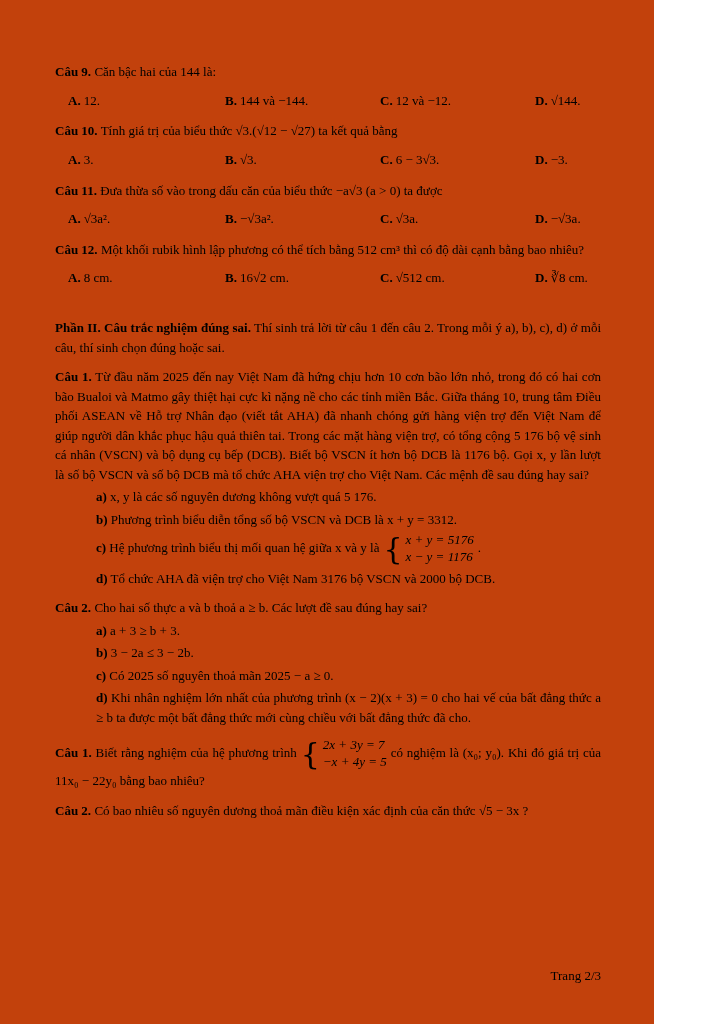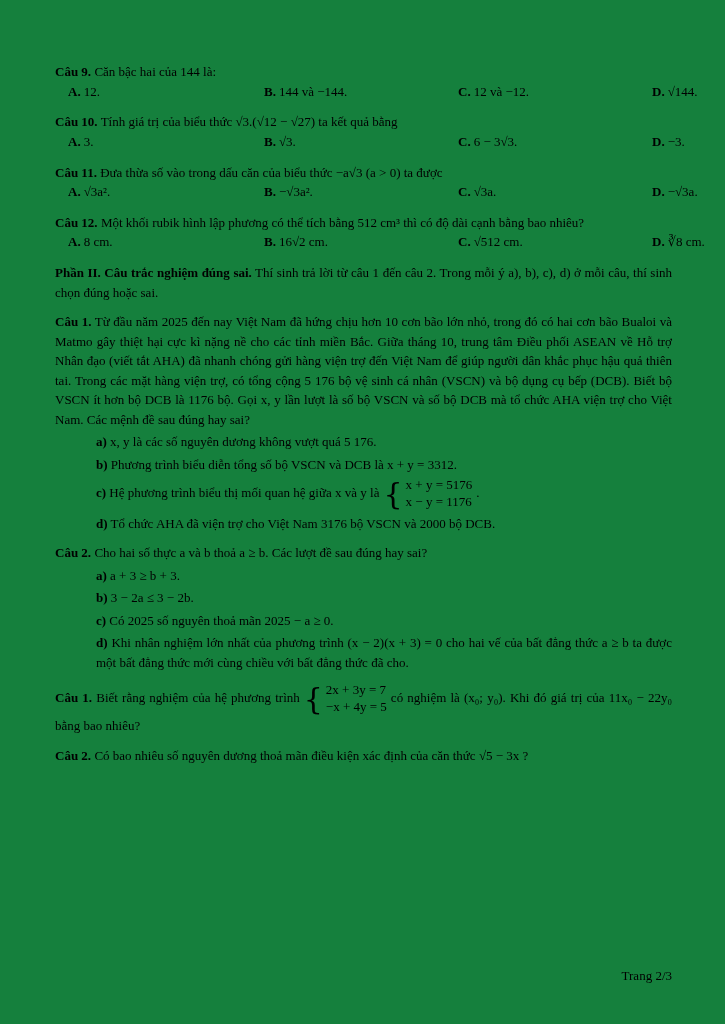--- a/index.html
+++ b/index.html
@@ -6,55 +6,55 @@
   html, body { background: #ffffff; }
   body {
     width: 725px;
     height: 1024px;
     color: #000000;
     font-family: "Liberation Serif", "DejaVu Serif", serif;
     font-size: 13px;
   }
   .page {
     position: relative;
-    width: 725px;
+    width: 654px;
     height: 1024px;
     padding: 62px 53px 4px 55px;
     overflow: hidden;
-    background: #15803d;
+    background: #c2410c;
   }
   p { margin: 0; line-height: 1.5; }
   b { font-weight: bold; }
   .q-stem { margin-top: 10px; text-align: justify; }
   .q-stem.first { margin-top: 0; }
   .options {
     display: grid;
     grid-template-columns: 157px 155px 155px 1fr;
     padding-left: 13px;
-    gap: 39px;
+    margin-top: 9px;
   }
   .opt { white-space: nowrap; line-height: 1.6; }
   .opt b { margin-right: 3px; }
-  .heading { margin-top: 10px; text-align: justify; }
+  .heading { margin-top: 29px; text-align: justify; }
   .ds-item { margin-top: 3px; padding-left: 41px; text-align: justify; }
   .system {
     display: inline-flex;
     align-items: center;
     vertical-align: middle;
     margin: 0 4px;
   }
   .sys-brace {
     font-size: 30px;
     line-height: 1;
     font-weight: 400;
     margin-right: 3px;
     font-family: "DejaVu Serif", "Liberation Serif", serif;
   }
   .sys-lines { display: inline-flex; flex-direction: column; }
-  .sys-line { line-height: 1.3; white-space: nowrap; }
+  .sys-line { line-height: 1.3; white-space: nowrap; font-style: italic; }
   .footer { position: absolute; right: 53px; bottom: 40px; }
 </style>
 </head>
 <body>
 
 <div class="page">
 
   <section>
 
     <div>

